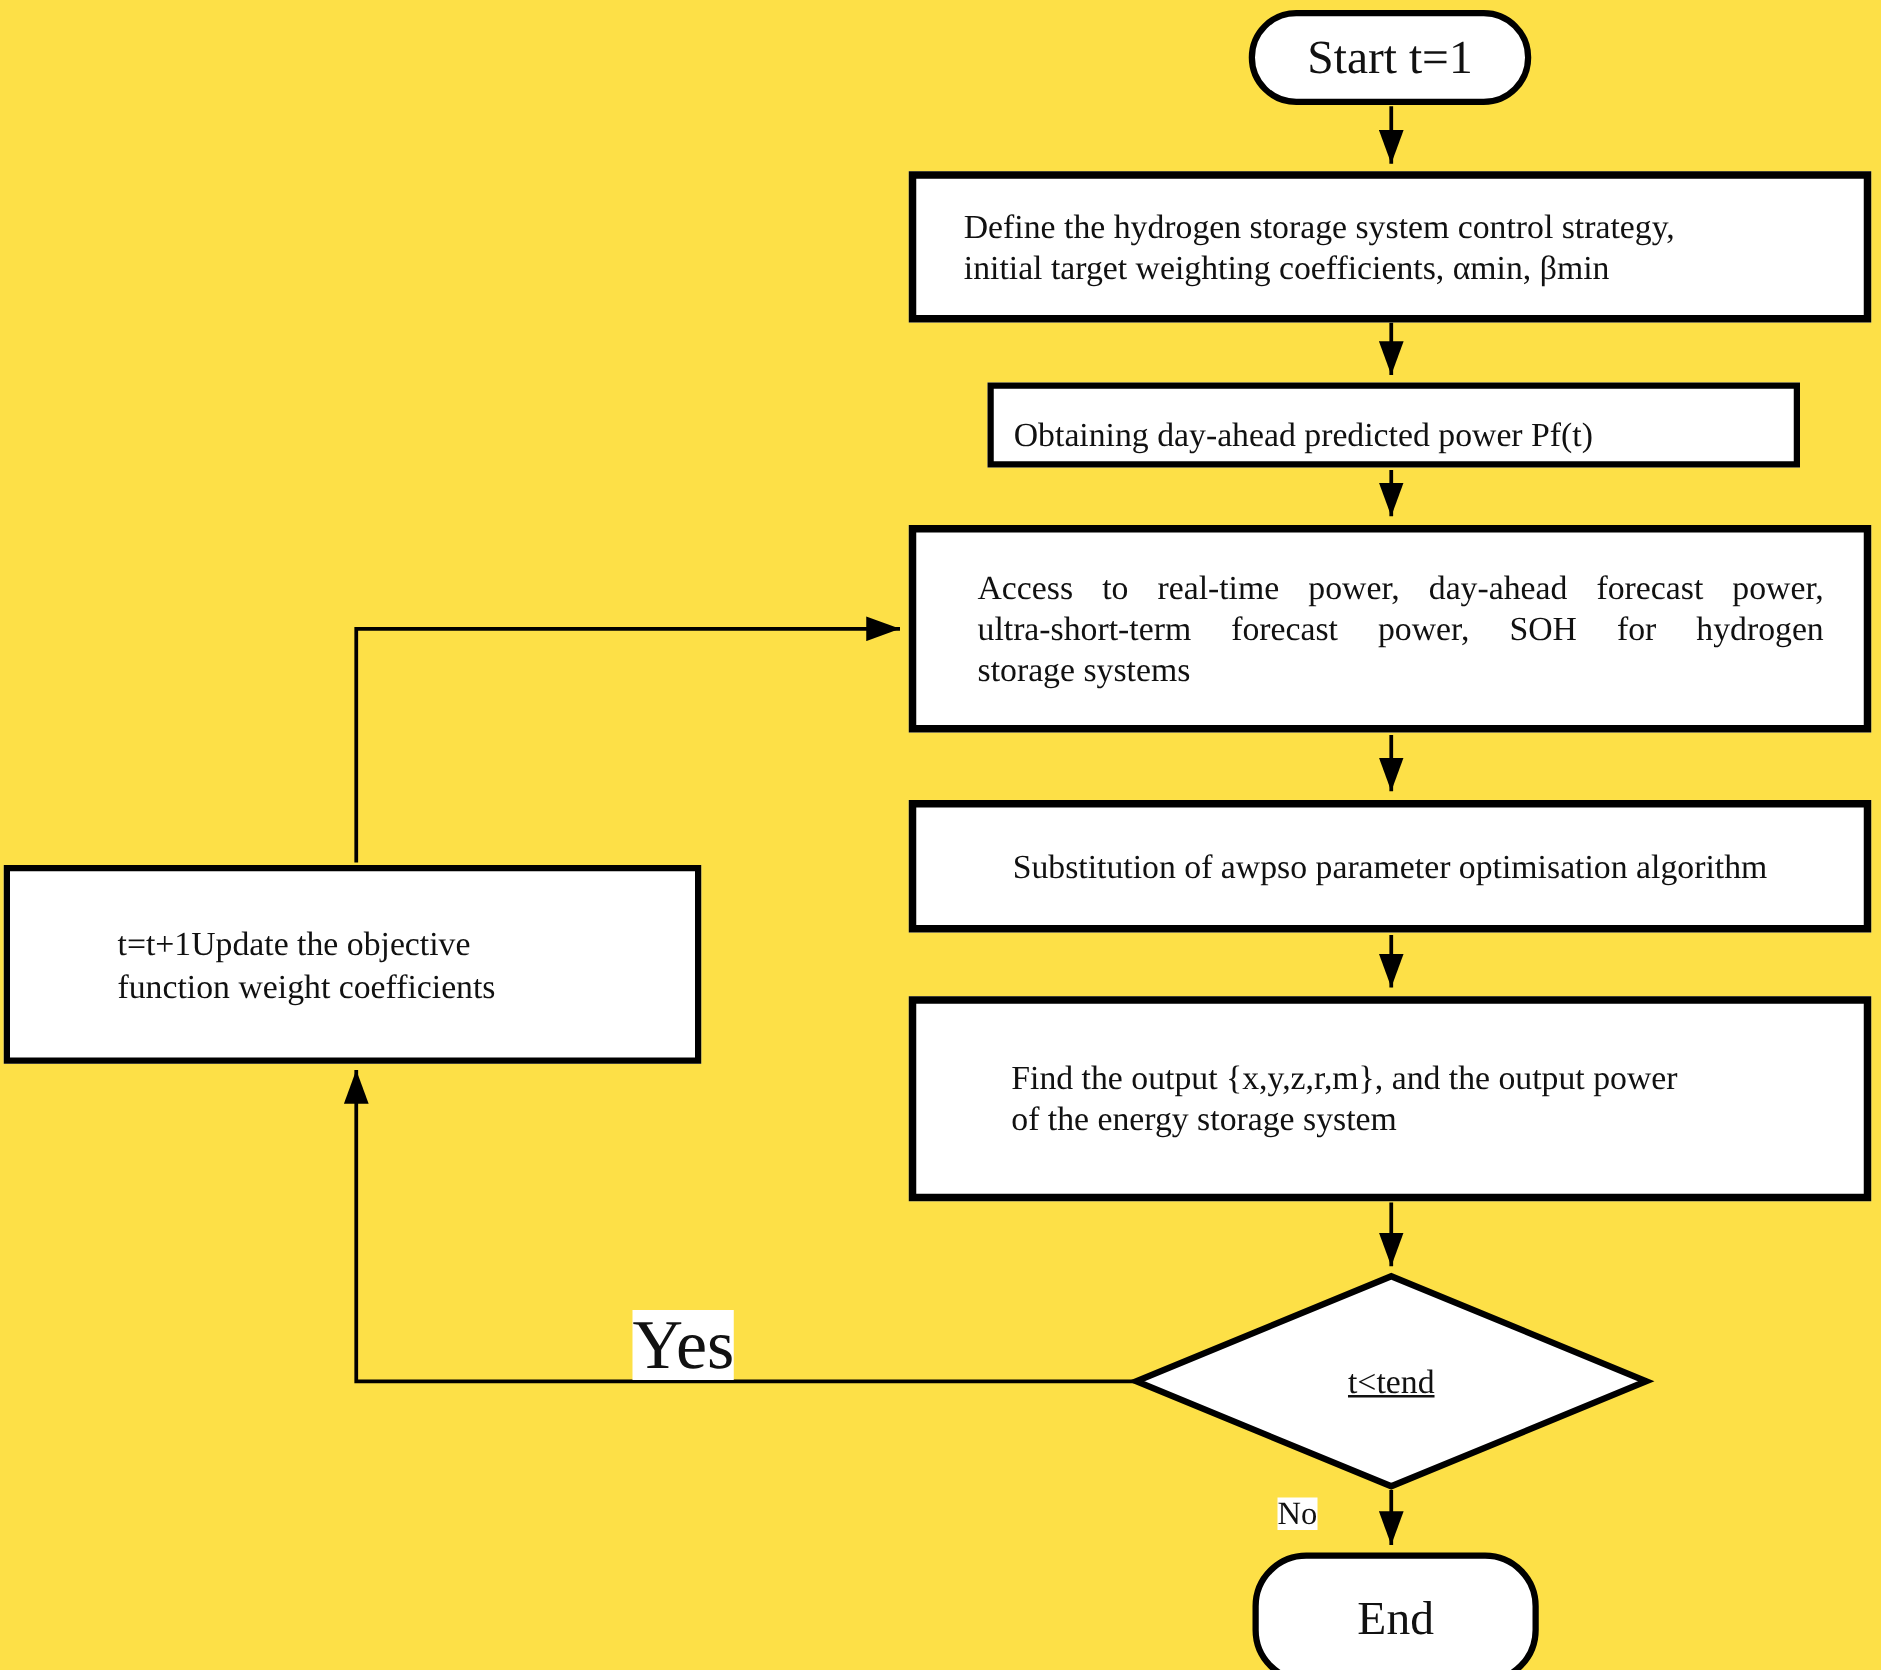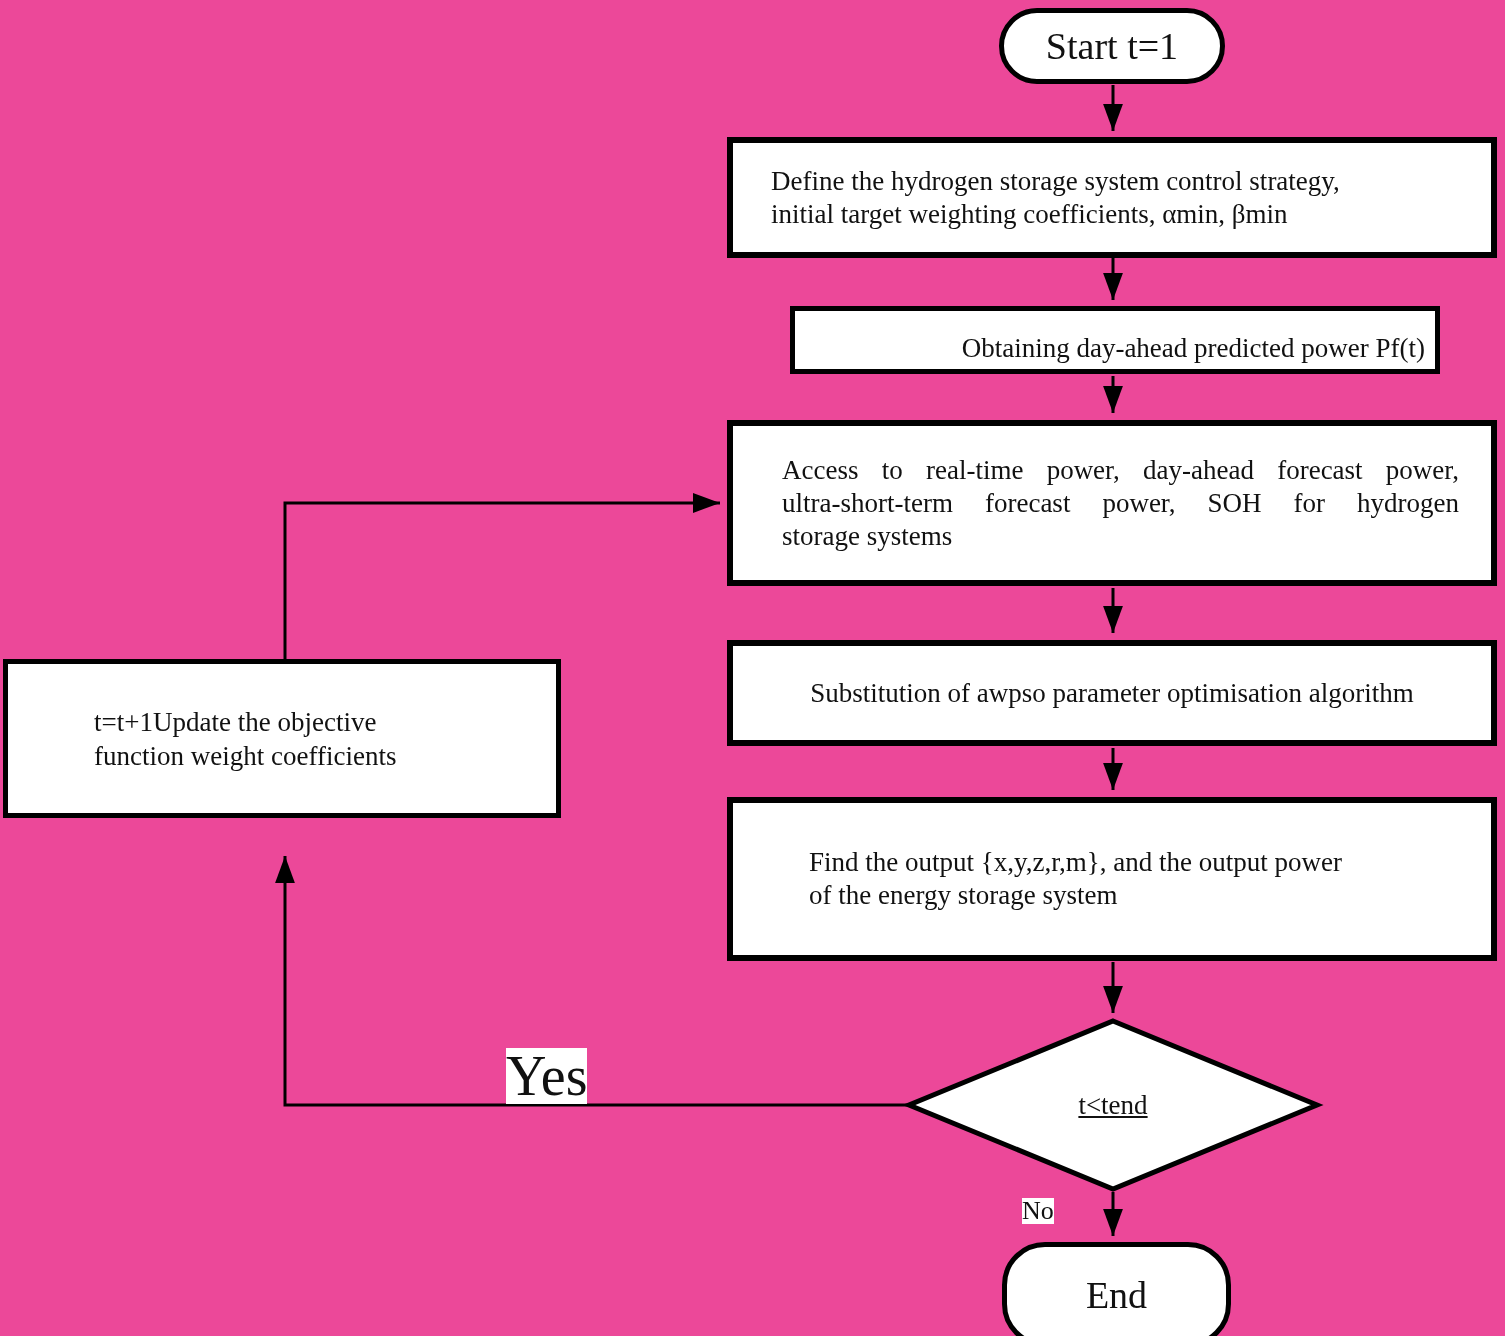--- a/index.html
+++ b/index.html
@@ -1,19 +1,19 @@
 <!DOCTYPE html>
 <html><head>
 <meta charset="utf-8">
 <style>
   html,body{margin:0;padding:0;background:#ffffff;}
   .canvas{
     position:relative;
     width:1505px;height:1336px;
-    background:#ec4899;
+    background:#fde047;
     font-family:"Liberation Serif","DejaVu Serif",serif;
     color:#111111;
     overflow:hidden;
   }
   .layer{position:absolute;left:0;top:0;}
   .node{
     position:absolute;
     box-sizing:border-box;
     background:#ffffff;
     border:6px solid #000000;
@@ -78,42 +78,42 @@
 
   <div class="node terminator" style="left:999px;top:8px;width:226px;height:76px;border-radius:38px;">
     <span>Start t=1</span>
   </div>
 
   <div class="node pre" style="left:727px;top:137px;width:770px;height:121px;padding:0 18px 0 38px;">
     <span>Define the hydrogen storage system control strategy,
 initial target weighting coefficients, αmin, βmin</span>
   </div>
 
-  <div class="node" style="left:790px;top:306px;width:650px;height:68px;border-width:5px;padding:16px 10px 0 16px;justify-content:flex-end;">
+  <div class="node" style="left:790px;top:306px;width:650px;height:68px;border-width:5px;padding:16px 10px 0 16px;">
     <span>Obtaining day-ahead predicted power Pf(t)</span>
   </div>
 
   <div class="node" style="left:727px;top:420px;width:770px;height:166px;padding:0 32px 0 49px;">
     <div class="lines">
       <span class="jline">Access to real-time power, day-ahead forecast power,</span>
       <span class="jline">ultra-short-term forecast power, SOH for hydrogen</span>
       <span class="nline">storage systems</span>
     </div>
   </div>
 
   <div class="node center-text" style="left:727px;top:640px;width:770px;height:106px;">
     <span>Substitution of awpso parameter optimisation algorithm</span>
   </div>
 
   <div class="node pre" style="left:727px;top:797px;width:770px;height:164px;padding:0 20px 0 76px;">
     <span>Find the output {x,y,z,r,m}, and the output power
 of the energy storage system</span>
   </div>
 
-  <div class="node pre" style="left:3px;top:659px;width:558px;height:159px;border-width:5px;padding:0 10px 0 86px;line-height:34px;">
+  <div class="node pre" style="left:3px;top:692px;width:558px;height:159px;border-width:5px;padding:0 10px 0 86px;line-height:34px;">
     <span>t=t+1Update the objective
 function weight coefficients</span>
   </div>
 
   <div class="decision-label" style="left:1013px;top:1092px;width:200px;">t&lt;tend</div>
 
   <div class="node terminator" style="left:1002px;top:1242px;width:229px;height:105px;border-radius:43px;">
     <span>End</span>
   </div>
 

